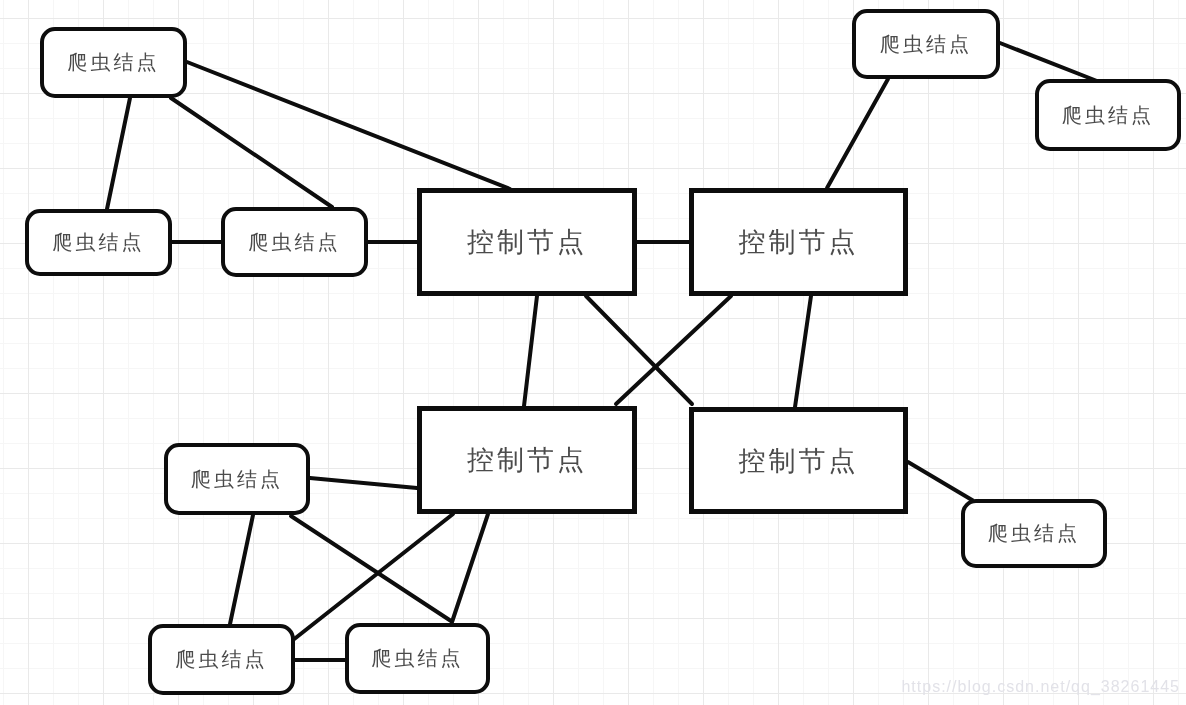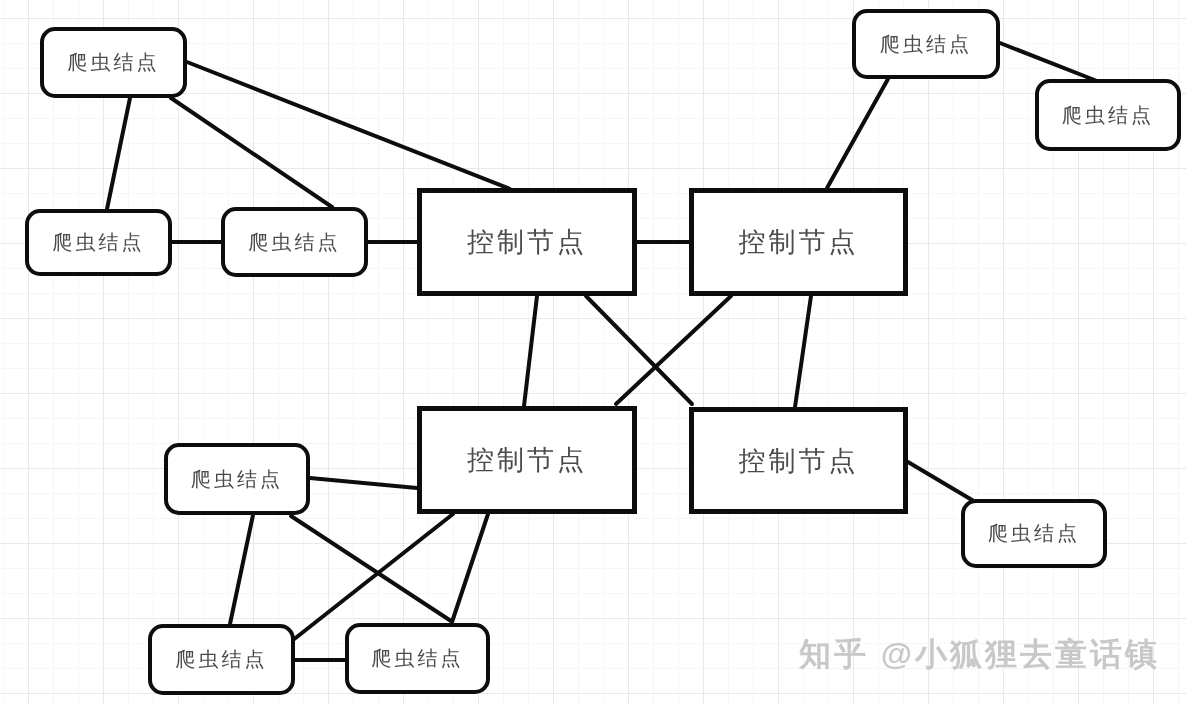--- a/index.html
+++ b/index.html
@@ -80,21 +80,21 @@
       <line x1="811" y1="296" x2="795" y2="407"></line>
       <line x1="310" y1="478" x2="417" y2="488"></line>
       <line x1="453" y1="514" x2="293" y2="640"></line>
       <line x1="488" y1="514" x2="452" y2="622"></line>
       <line x1="253" y1="515" x2="230" y2="624"></line>
       <line x1="291" y1="516" x2="451" y2="621"></line>
       <line x1="295" y1="660" x2="345" y2="660"></line>
       <line x1="908" y1="462" x2="972" y2="500"></line>
     </svg>
 
-  <div class="watermark">知乎 @小狐狸去童话镇</div>
+  <div class="watermark-url">https://blog.csdn.net/qq_38261445</div>
 <div class="node crawler" style="left: 40px; top: 27px; width: 147px; height: 71px;">
       <span>爬虫结点</span>
     </div>
     <div class="node crawler" style="left: 25px; top: 209px; width: 147px; height: 67px;">
       <span>爬虫结点</span>
     </div>
     <div class="node crawler" style="left: 221px; top: 207px; width: 147px; height: 70px;">
       <span>爬虫结点</span>
     </div>
     <div class="node crawler" style="left: 852px; top: 9px; width: 148px; height: 70px;">

